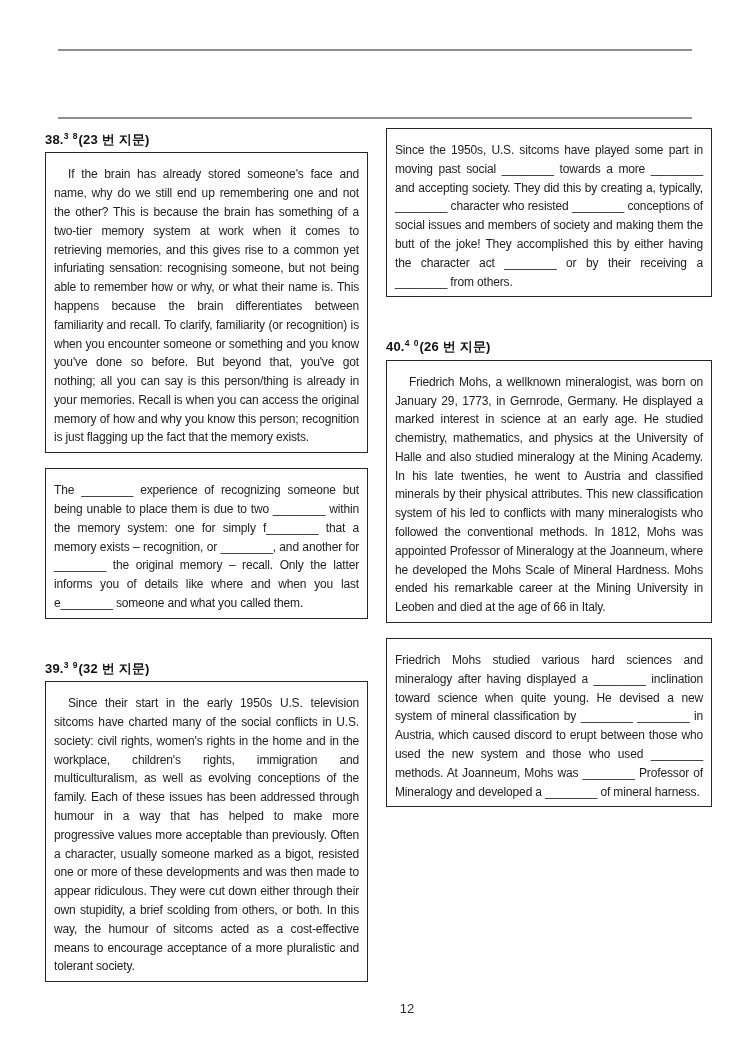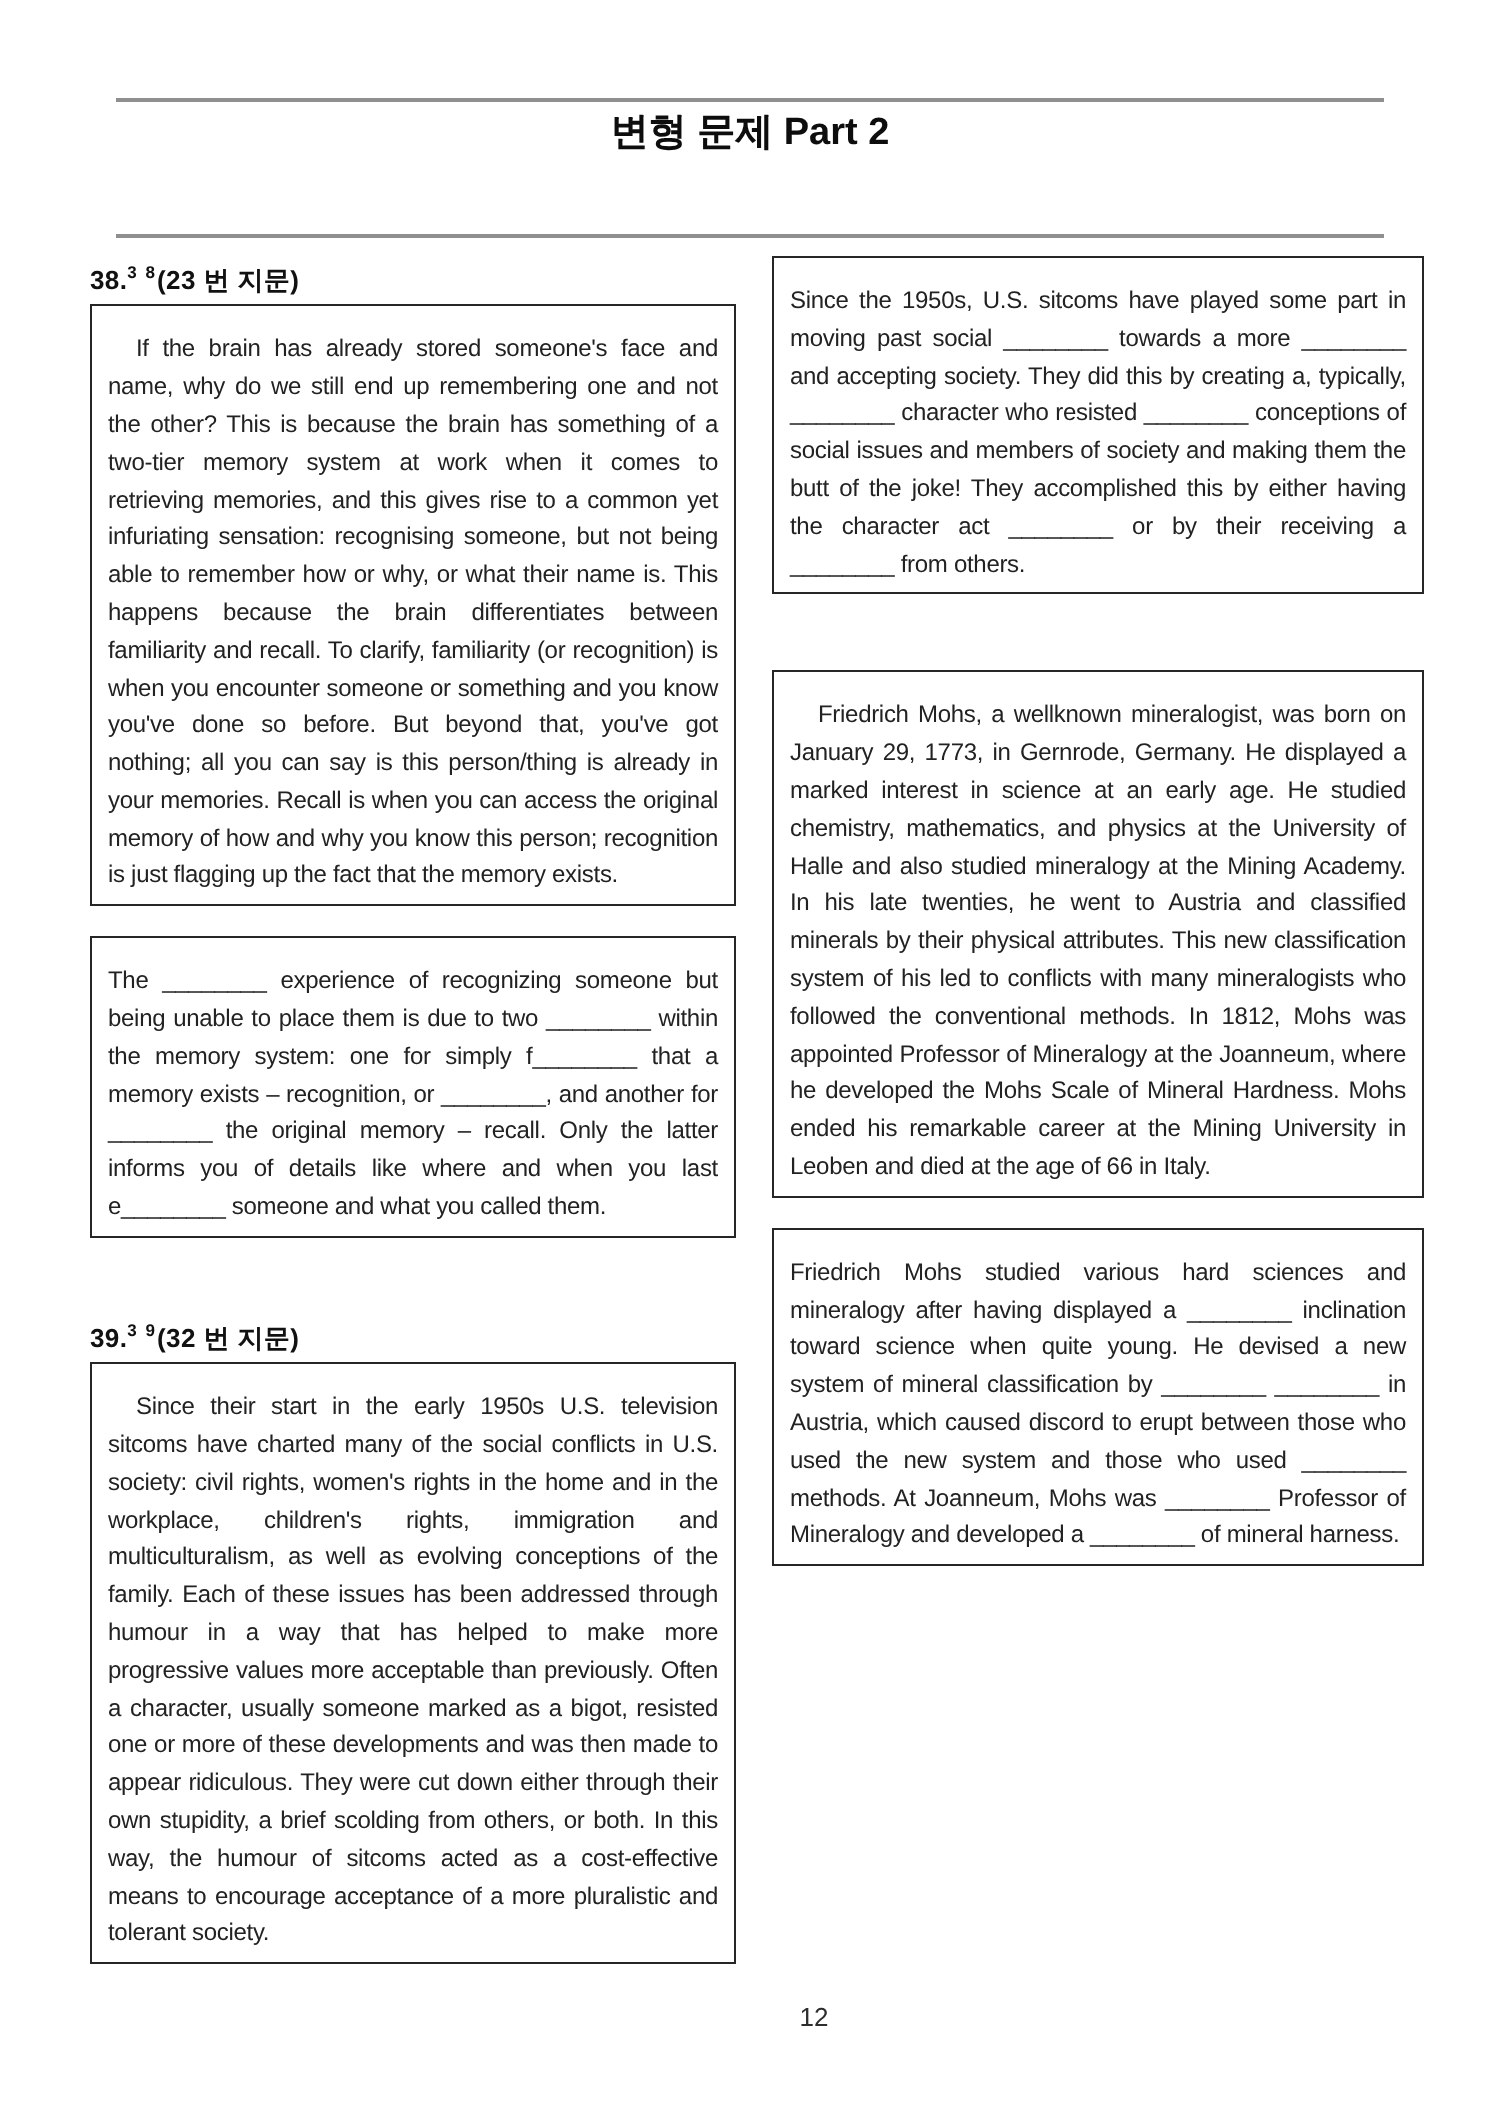--- a/index.html
+++ b/index.html
@@ -99,21 +99,20 @@
     color: #2e2e2e;
     padding-left: 32px;
   }
 </style>
 </head>
 <body>
 
 <div class="rule rule-top"></div>
 
 <div class="title-block">
-  <div class="title-sub">변형 문제 Part 2</div>
 </div>
 
 <div class="rule rule-header"></div>
 
 <div class="columns">
 
   <div class="col col-left">
 
     <div class="q-heading">
       <span>38.</span><sup>3 8</sup><span>(23 번 지문)</span>
@@ -136,20 +135,23 @@
     </div>
 
   </div>
 
   <div class="col col-right">
 
     <div class="box summary mb-large">
       <p>Since the 1950s, U.S. sitcoms have played some part in moving past social ________ towards a more ________ and accepting society. They did this by creating a, typically, ________ character who resisted ________ conceptions of social issues and members of society and making them the butt of the joke! They accomplished this by either having the character act ________ or by their receiving a ________ from others.</p>
     </div>
 
+    <div class="q-heading">
+      <span>40.</span><sup>4 0</sup><span>(26 번 지문)</span>
+    </div>
 
     <div class="box passage mb-small">
       <p>Friedrich Mohs, a wellknown mineralogist, was born on January 29, 1773, in Gernrode, Germany. He displayed a marked interest in science at an early age. He studied chemistry, mathematics, and physics at the University of Halle and also studied mineralogy at the Mining Academy. In his late twenties, he went to Austria and classified minerals by their physical attributes. This new classification system of his led to conflicts with many mineralogists who followed the conventional methods. In 1812, Mohs was appointed Professor of Mineralogy at the Joanneum, where he developed the Mohs Scale of Mineral Hardness. Mohs ended his remarkable career at the Mining University in Leoben and died at the age of 66 in Italy.</p>
     </div>
 
     <div class="box summary">
       <p>Friedrich Mohs studied various hard sciences and mineralogy after having displayed a ________ inclination toward science when quite young. He devised a new system of mineral classification by ________ ________ in Austria, which caused discord to erupt between those who used the new system and those who used ________ methods. At Joanneum, Mohs was ________ Professor of Mineralogy and developed a ________ of mineral harness.</p>
     </div>
 
   </div>

